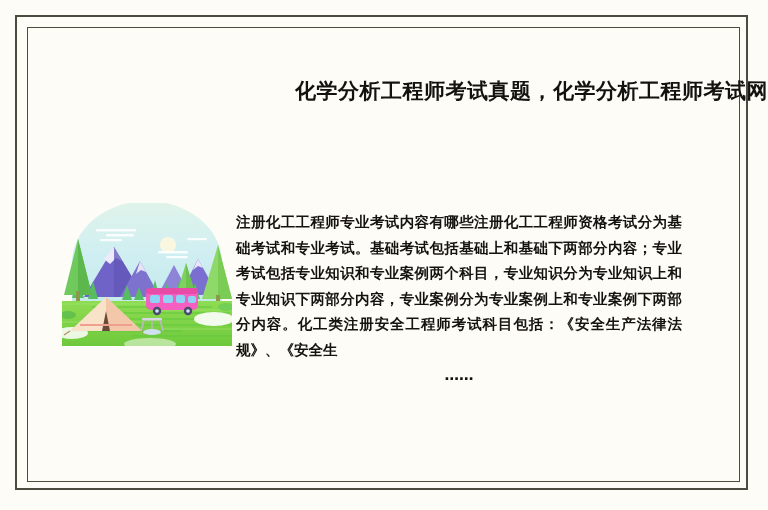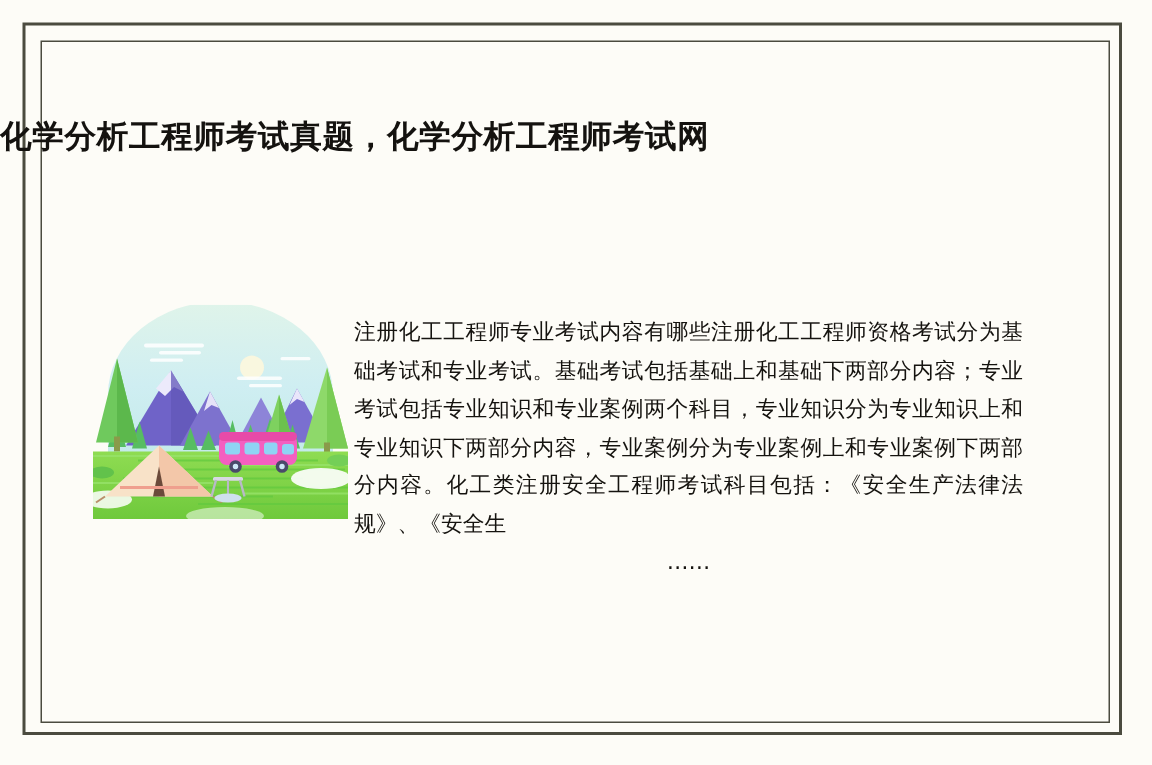--- a/index.html
+++ b/index.html
@@ -27,21 +27,21 @@
     position:absolute;
     left:27px;top:27px;
     width:713px;height:455px;
     border:1px solid #4b4b3f;
     box-sizing:border-box;
   }
   .title{
     position:absolute;
     left:0;top:76px;
     width:768px;
-    text-align:left;
+    text-align:right;
     font-size:21px;
     font-weight:bold;
     color:#14120f;
     letter-spacing:.5px;
     line-height:30px;
     white-space:nowrap;
   }
   
   .illus{
     position:absolute;
@@ -49,21 +49,21 @@
     width:170px;height:143px;
     overflow:hidden;
   }
   .illus svg{display:block;}
   
   .body-copy{
     position:absolute;
     left:236px;top:210px;
     width:446px;
     font-size:14.5px;
-    font-weight:normal;
+    font-weight:bold;
     color:#15130f;
     line-height:25.5px;
     text-align:justify;
     text-justify:inter-ideograph;
     letter-spacing:0px;
   }
   .body-copy .tail{
     display:block;
     text-align:center;
   }

